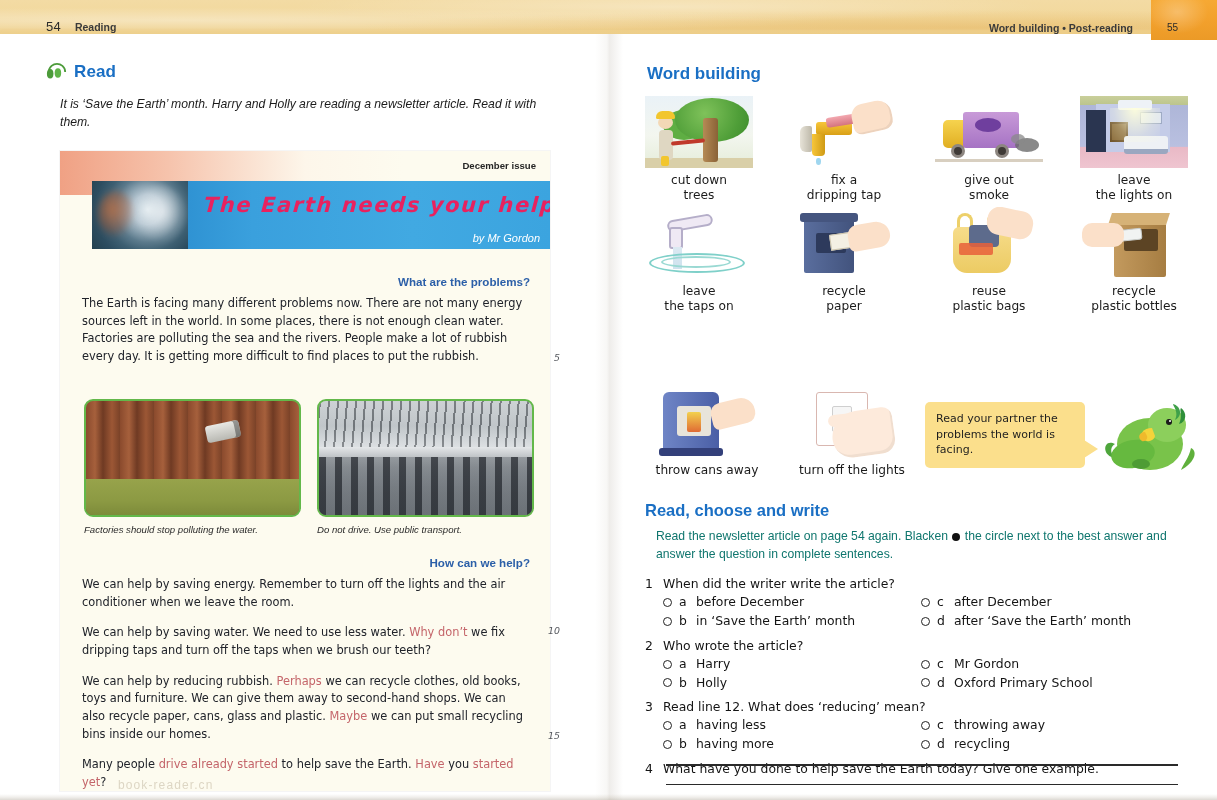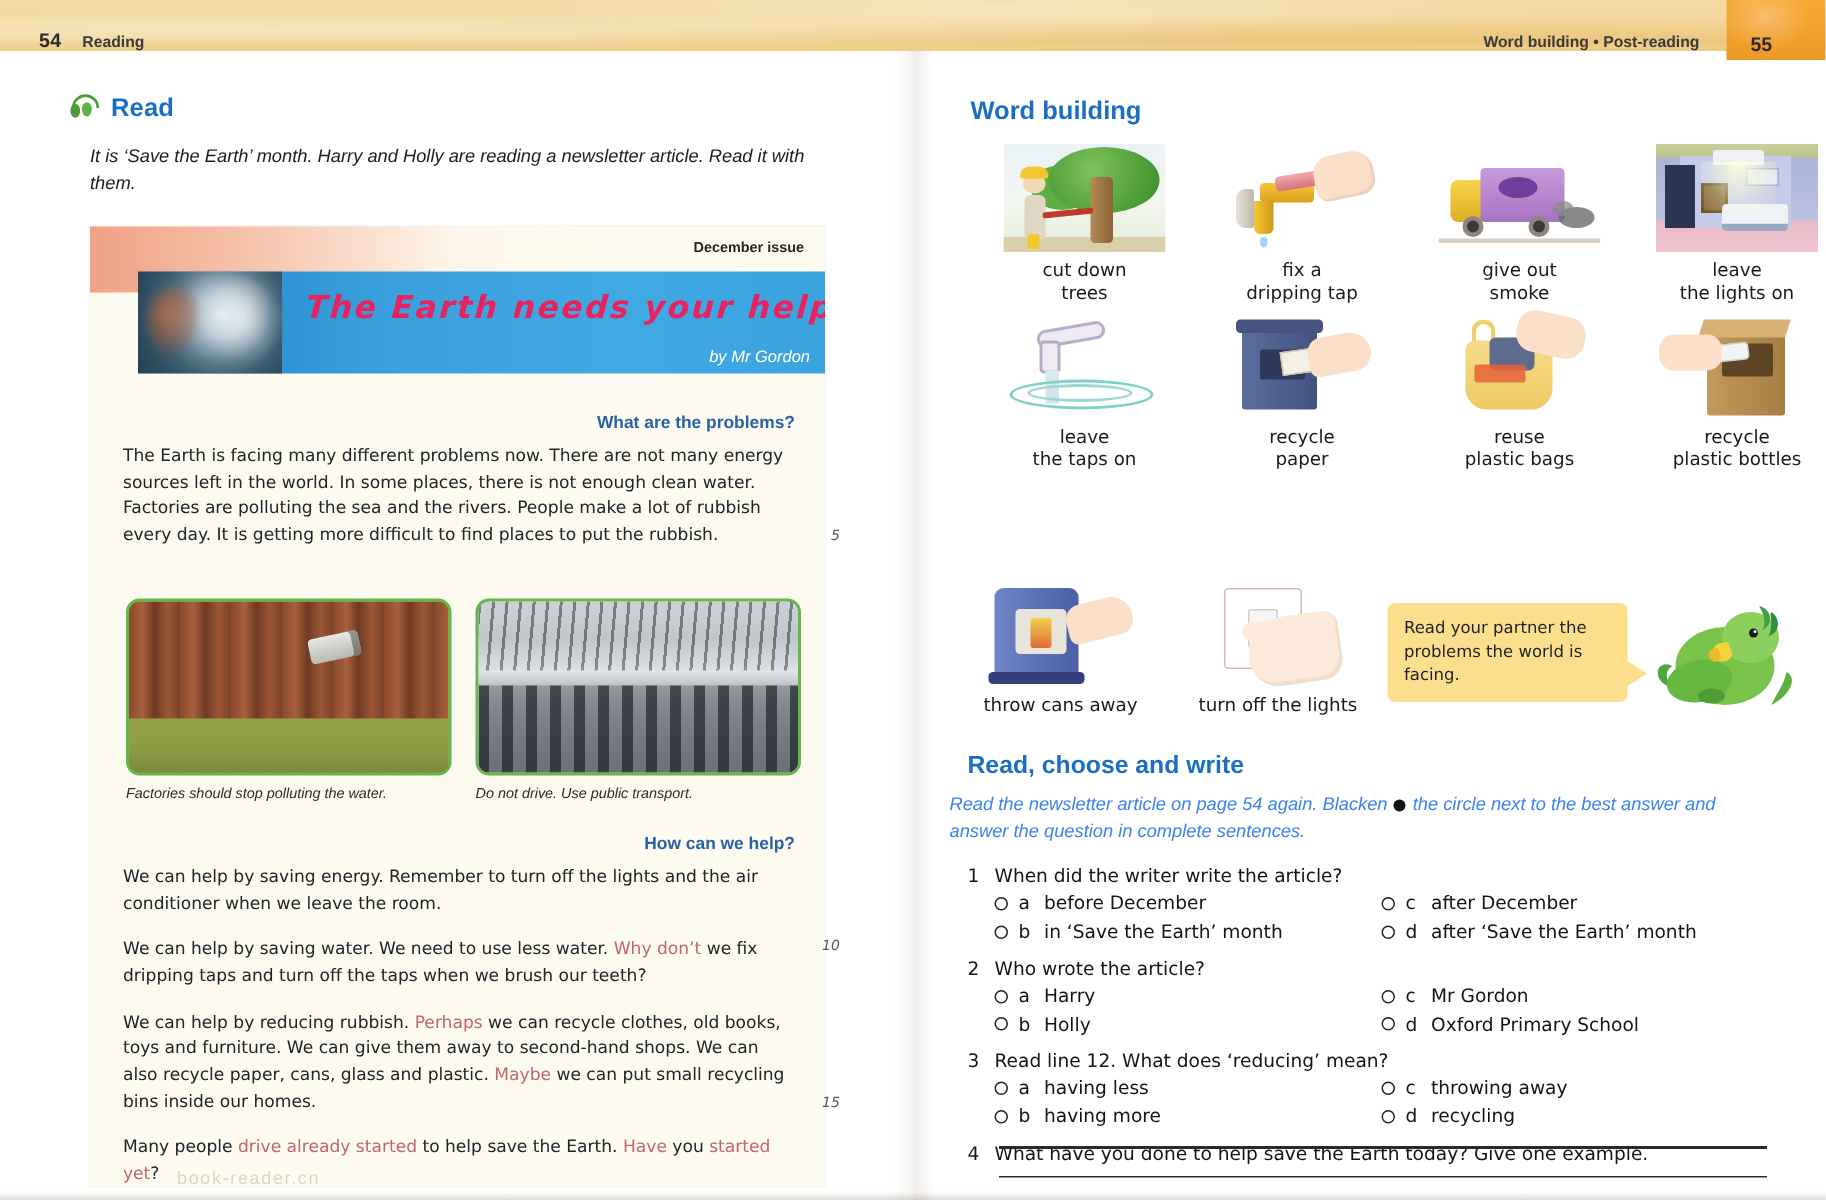--- a/index.html
+++ b/index.html
@@ -23,38 +23,38 @@
   }
   .header-band:after{
     content:""; position:absolute; left:0; right:0; bottom:-6px; height:10px;
     background:linear-gradient(180deg, rgba(238,208,141,.85) 0%, rgba(255,255,255,0) 100%);
     filter:blur(1.2px);
   }
   .hdr-left{
     position:absolute; top:19px; left:26px; display:flex; align-items:baseline; gap:14px; z-index:4;
   }
   .hdr-pageno{
-    font-size:13px; font-weight:700; color:#2b2b2b; letter-spacing:.2px;
+    font-size:13px; font-weight:400; color:#2b2b2b; letter-spacing:.2px;margin-left:20px;
   }
   .hdr-section{
     font-size:10.5px; font-weight:700; color:#3a3a3a;
   }
   .hdr-right{
     position:absolute; top:22px; right:84px; z-index:4;
     font-size:10.5px; font-weight:700; color:#3a3a3a; white-space:nowrap;
   }
   .page-tab{
     position:absolute; top:0; right:0; width:66px; height:40px;
     background:
       radial-gradient(ellipse at 40% 30%, rgba(255,255,255,.28) 0%, rgba(255,255,255,0) 55%),
       linear-gradient(180deg,#f6a934 0%, #f2a02c 55%, #eb9a27 100%);
     z-index:3;
   }
   .page-tab span{
-    position:absolute; left:16px; top:22px; font-size:13px; font-weight:700; color:#2b2b2b;text-align:center;
+    position:absolute; left:16px; top:22px; font-size:10px; font-weight:400; color:#2b2b2b;text-align:center;
   }
 
   
   .spread{ position:absolute; top:34px; left:0; width:1217px; height:766px; background:#fff; }
   .gutter{
     position:absolute; top:0; left:595px; width:28px; height:766px;
     background:linear-gradient(90deg, rgba(0,0,0,0.00) 0%, rgba(155,140,115,0.07) 42%, rgba(120,105,85,0.12) 52%, rgba(0,0,0,0.00) 100%);
     pointer-events:none;
   }
   .left-page{ position:absolute; top:0; left:0; width:600px; height:766px; }
@@ -171,21 +171,21 @@
     position:absolute; left:118px; bottom:8px; font-size:12px; color:#ddd6c4;
     letter-spacing:1.1px; font-family:"Liberation Sans", sans-serif;
   }
 
   
   .rp-title{
     position:absolute; left:27px; top:30px;
     font-size:17px; font-weight:700; color:#1a6fc4;
   }
   .wb-grid{
-    position:absolute; left:38px; top:62px; width:560px;
+    position:absolute; left:14px; top:62px; width:560px;
     display:grid; grid-template-columns:repeat(4, 130px); column-gap:15px; row-gap:4px;
   }
   .wb-cell{ width:130px; display:flex; flex-direction:column; align-items:center; }
   .wb-img{
     width:108px; height:72px; position:relative; overflow:hidden;
   }
   .wb-label{
     margin-top:5px; text-align:center; font-size:12.2px; color:#1b1b1b; line-height:1.22;
     font-family:"DejaVu Sans", sans-serif;
   }
@@ -294,22 +294,22 @@
     border-top:9px solid transparent; border-bottom:9px solid transparent; border-left:14px solid #fbdf8c;
   }
   .parrot{ position:absolute; left:1095px; top:358px; width:104px; height:92px; z-index:2; }
 
   
   .rcw-title{
     position:absolute; left:25px; top:467px;
     font-size:16.5px; font-weight:700; color:#1a6fc4;
   }
   .rcw-rub{
-    position:absolute; left:13px; top:494px; width:545px;
-    font-style:italic; font-size:12.2px; color:#3b82f6; line-height:1.45;
+    position:absolute; left:36px; top:494px; width:545px;
+    font-size:12.2px; color:#0f766e; line-height:1.45;
   }
   .q-list{ position:absolute; left:25px; top:542px; width:552px; }
   .q-item{ margin-bottom:7px; font-family:"DejaVu Sans", sans-serif; }
   .q-head{ display:flex; gap:9px; font-size:12.4px; color:#141414; }
   .q-num{ width:9px; flex:0 0 9px; }
   .q-opts{ margin-left:18px; margin-top:2px; }
   .q-row{ display:flex; }
   .opt{ display:flex; align-items:center; gap:7px; font-size:12.4px; color:#141414; line-height:1.52; }
   .opt.left{ width:258px; }
   .circ{

